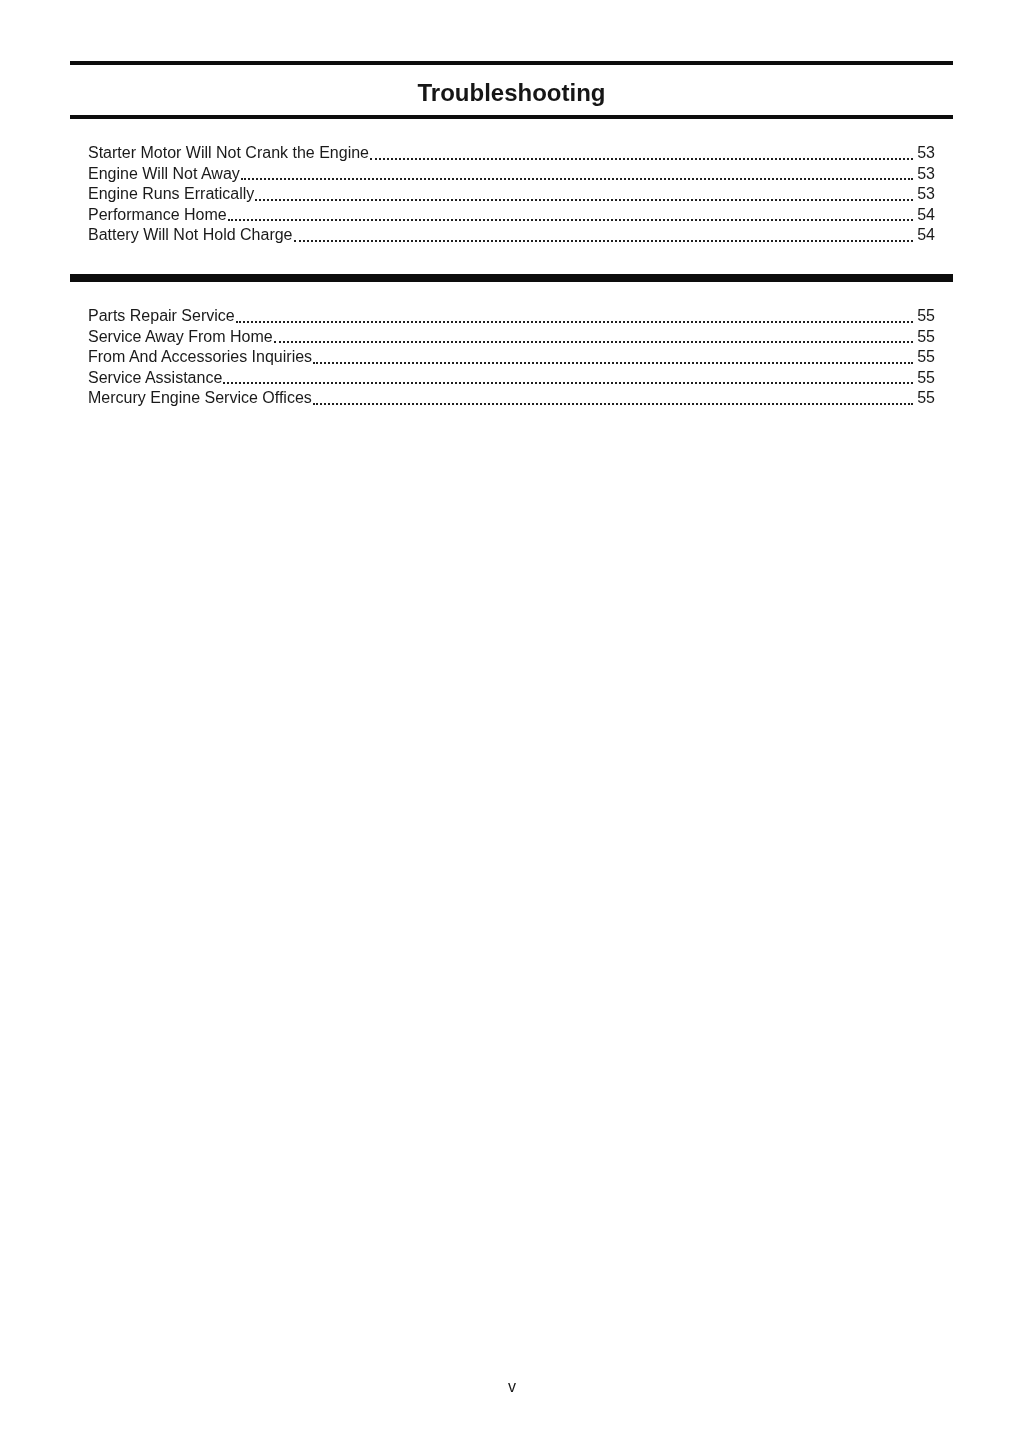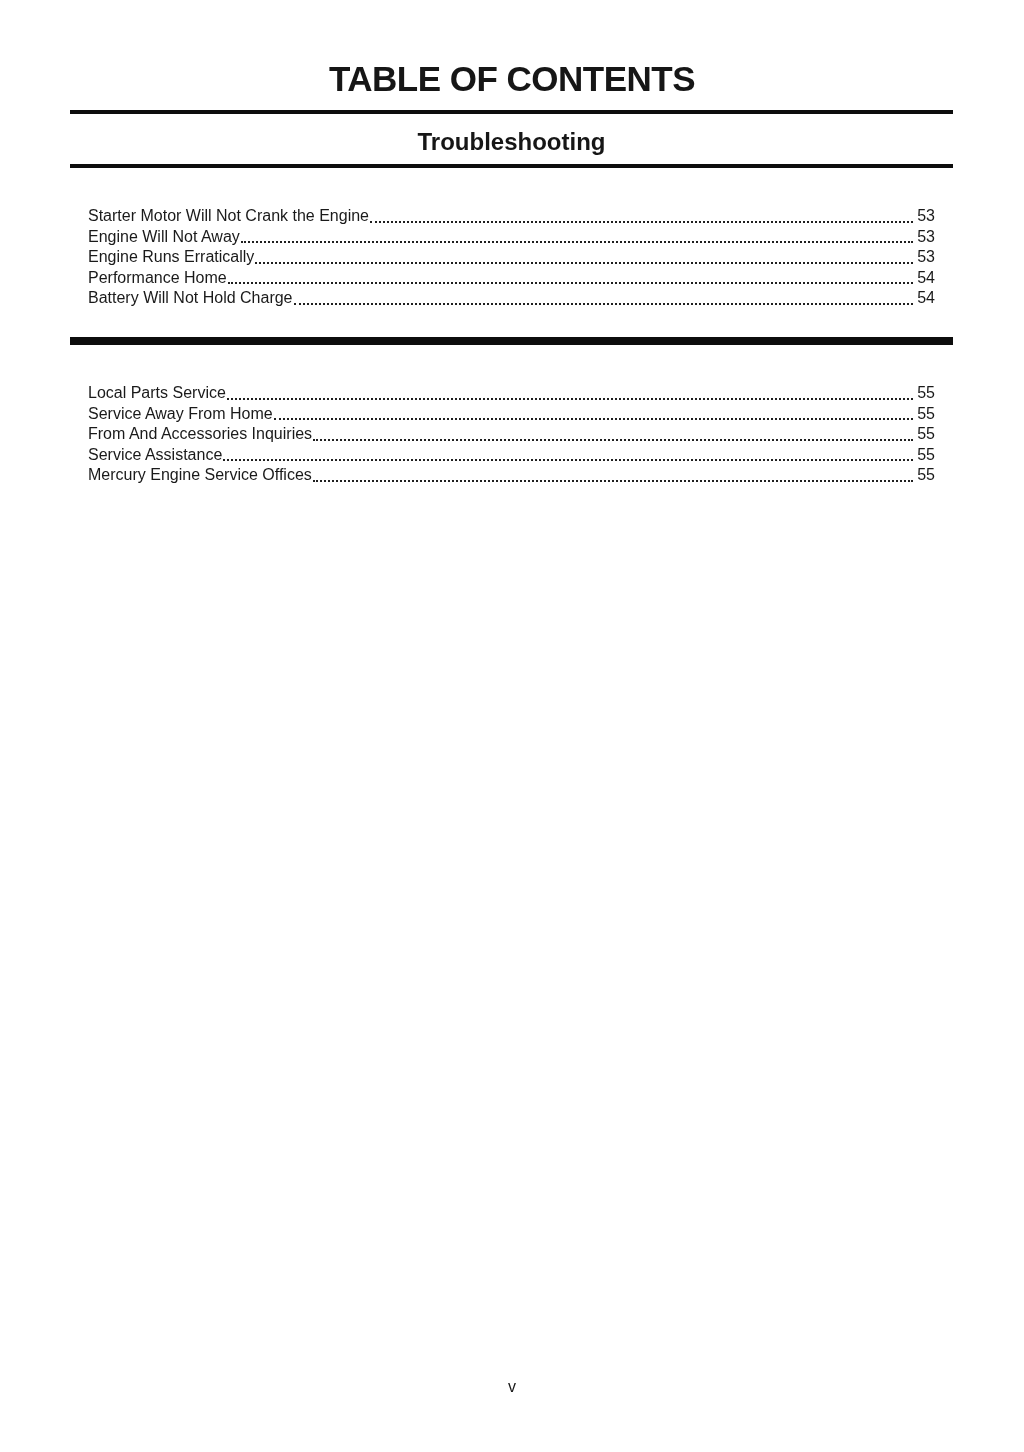--- a/index.html
+++ b/index.html
@@ -38,21 +38,20 @@
   .section-heading {
     margin: 19px 0 13px 0;
     font-size: 24px;
     font-weight: 700;
     line-height: 18px;
     text-align: center;
     color: #161616;
   }
   .entries {
     padding: 24px 18px 0 18px;
-    margin-top: 14px;
   }
   .toc-section + .toc-section {
     margin-top: 28px;
   }
   .entry {
     display: flex;
     height: 20.6px;
     line-height: 20.6px;
     font-size: 16px;
     color: #1a1a1a;
@@ -79,21 +78,20 @@
     top: 1378px;
     text-align: center;
     font-size: 16px;
     color: #1a1a1a;
   }
 </style>
 </head>
 <body>
 
 <div class="page">
-  <h1 class="doc-title">TABLE OF CONTENTS</h1>
 
   <div class="content" id="sections">
   <section class="toc-section">
     <div class="rule"></div>
     <h2 class="section-heading">Troubleshooting</h2>
     <div class="rule"></div>
     <div class="entries">
   <div class="entry">
     <span class="entry-label">Starter Motor Will Not Crank the Engine</span>
     <span class="entry-leader"></span>
@@ -124,21 +122,21 @@
     <span class="entry-page">54</span>
   </div>
 </div>
   </section>
 
   <section class="toc-section">
     <div class="rule"></div>
     <div class="rule"></div>
     <div class="entries">
   <div class="entry">
-    <span class="entry-label">Local Parts Service</span>
+    <span class="entry-label">Parts Repair Service</span>
     <span class="entry-leader"></span>
     <span class="entry-page">55</span>
   </div>
 
   <div class="entry">
     <span class="entry-label">Service Away From Home</span>
     <span class="entry-leader"></span>
     <span class="entry-page">55</span>
   </div>
 

